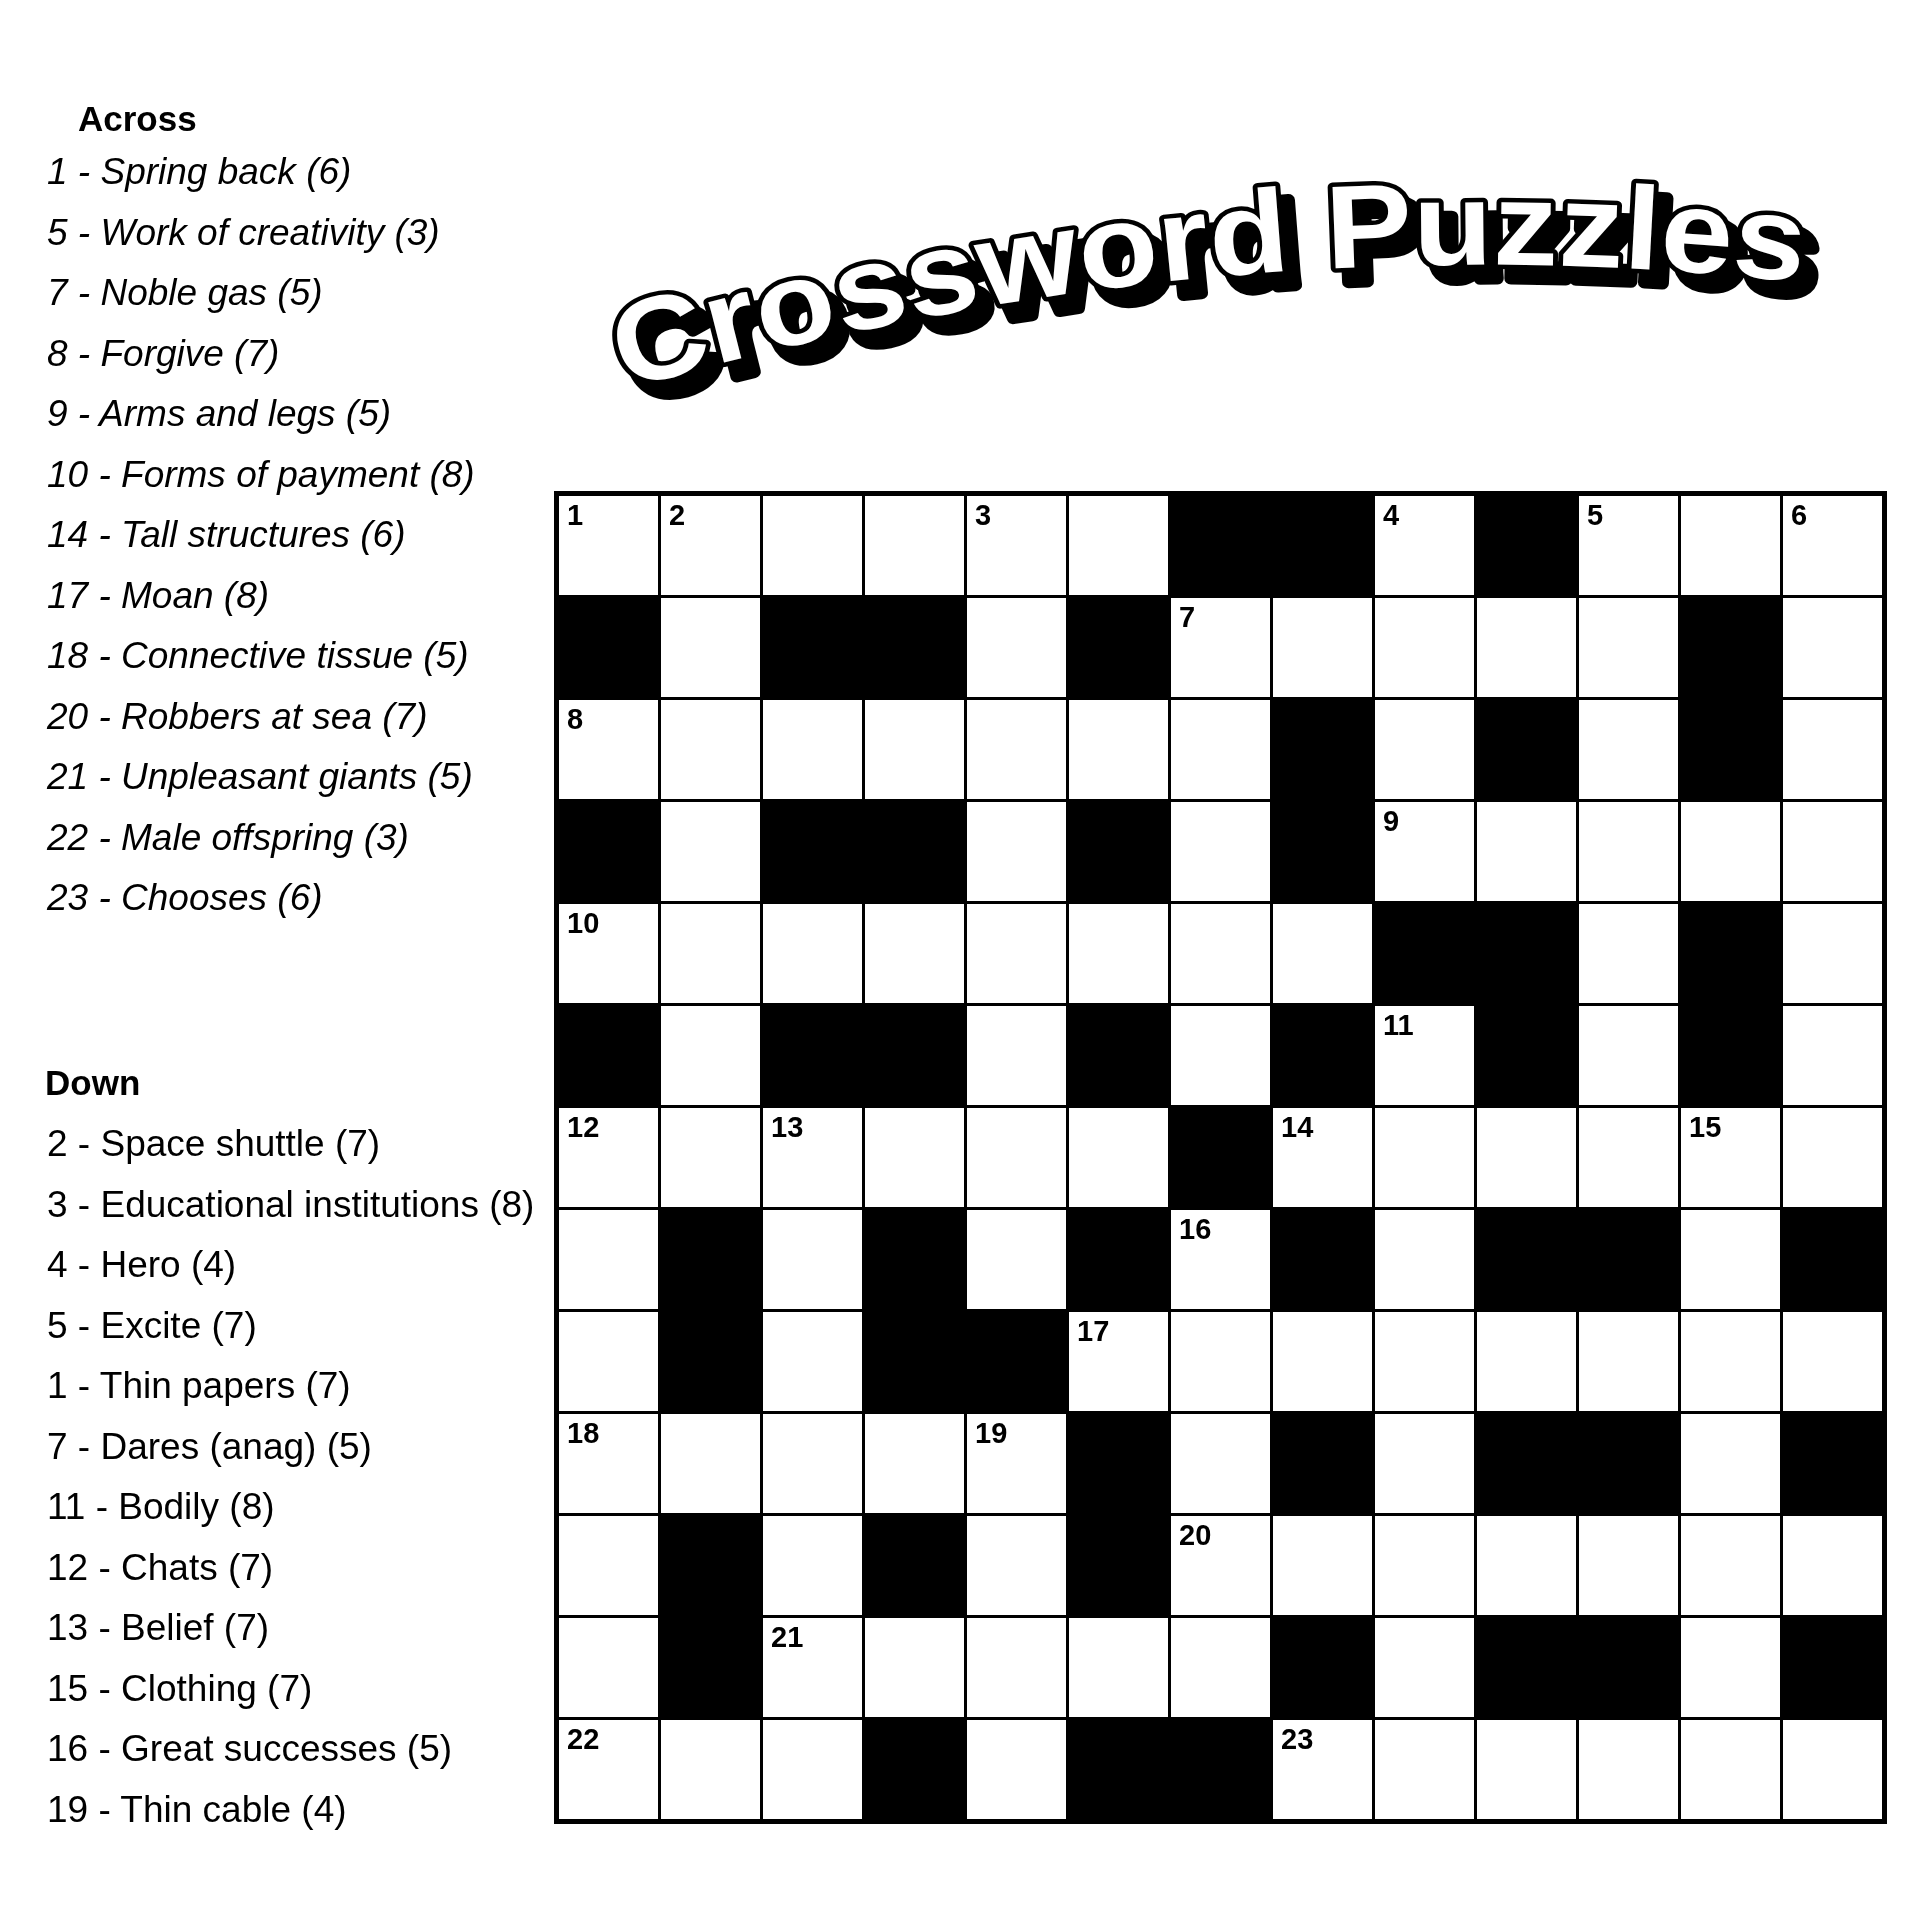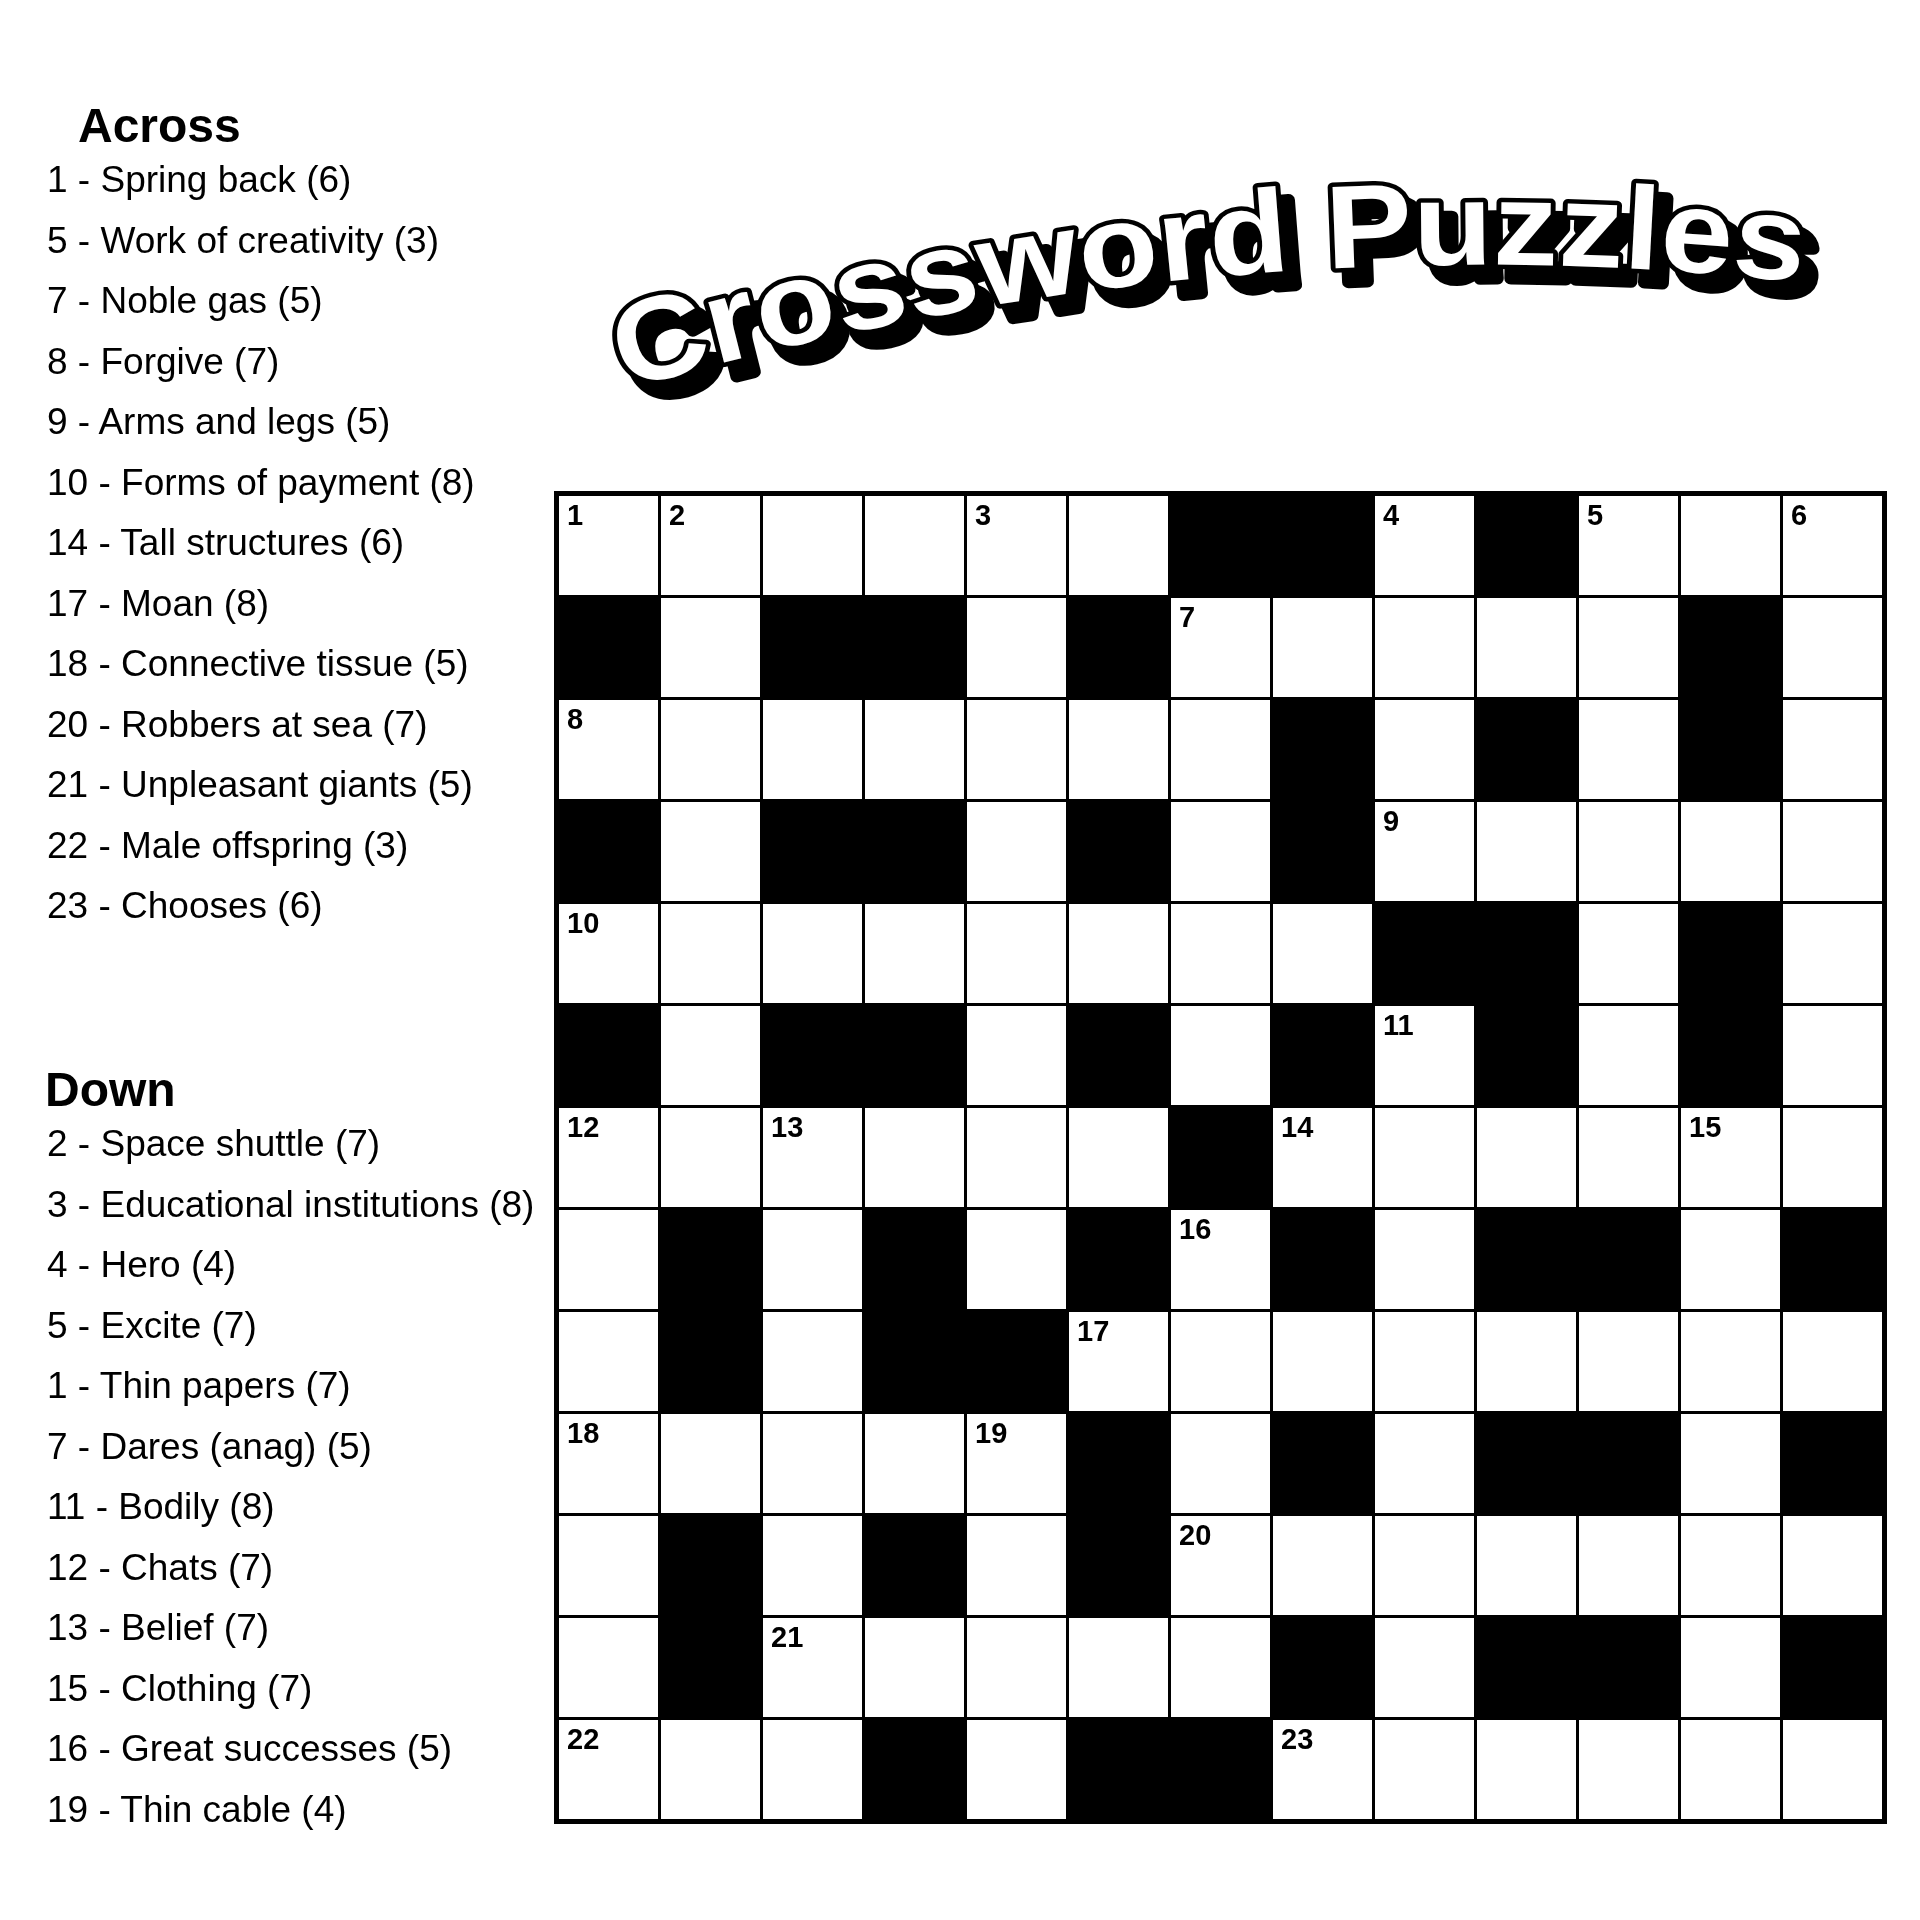--- a/index.html
+++ b/index.html
@@ -9,30 +9,30 @@
     font-family: "Liberation Sans", sans-serif;
     color: #000000;
     position: relative;
     overflow: hidden;
   }
   .page { position: absolute; inset: 0; background: #ffffff; }
 
   
   .section-heading {
     position: absolute;
-    font-size: 48px;
+    font-size: 35px;
     font-weight: bold;
     line-height: 1.1;
     white-space: nowrap;
   }
   #across-heading { left: 78px; top: 100px; }
   #down-heading   { left: 45px; top: 1064px; }
 
   .clue-list { position: absolute; left: 47px; width: 520px; }
-  #across-list { top: 150px; }
+  #across-list { top: 142px; font-style: italic; }
   #down-list   { top: 1114px; }
   .clue {
     font-size: 37px;
     line-height: 60.5px;
     height: 60.5px;
     white-space: nowrap;
   }
 
   
   #title-svg { position: absolute; left: 600px; top: 128px; width: 1262px; height: 322px; }

